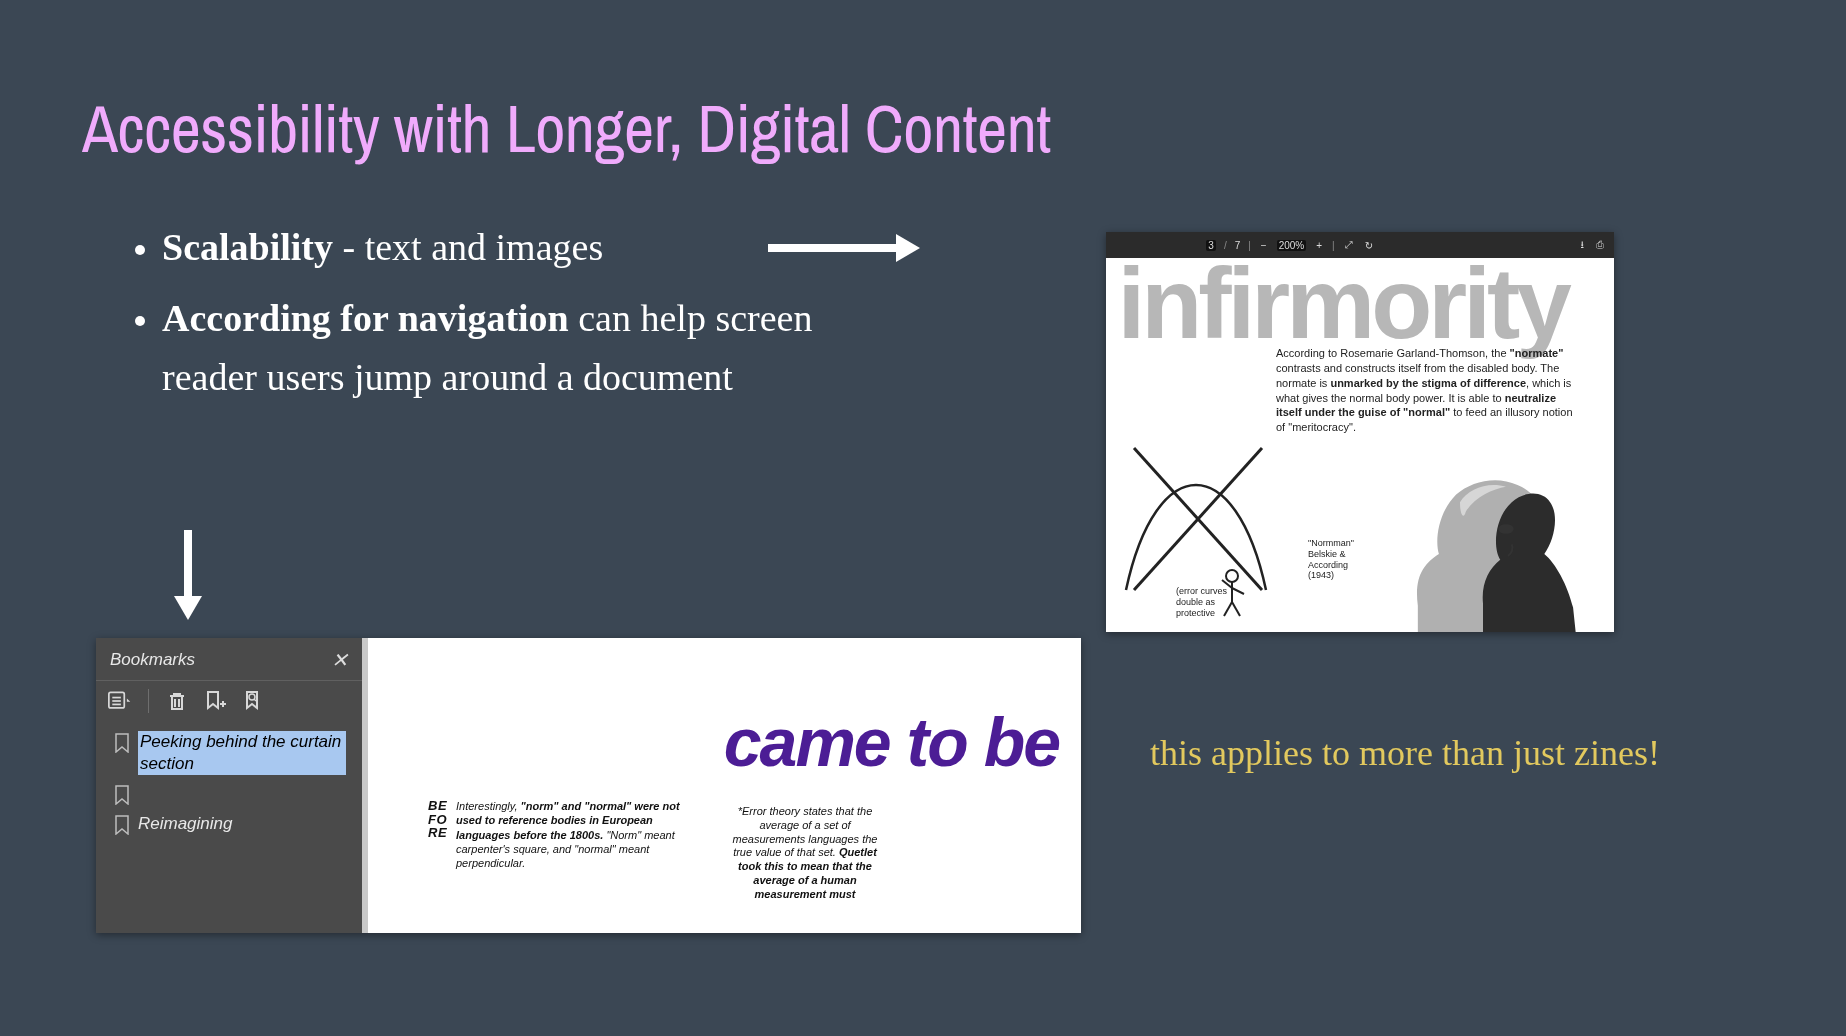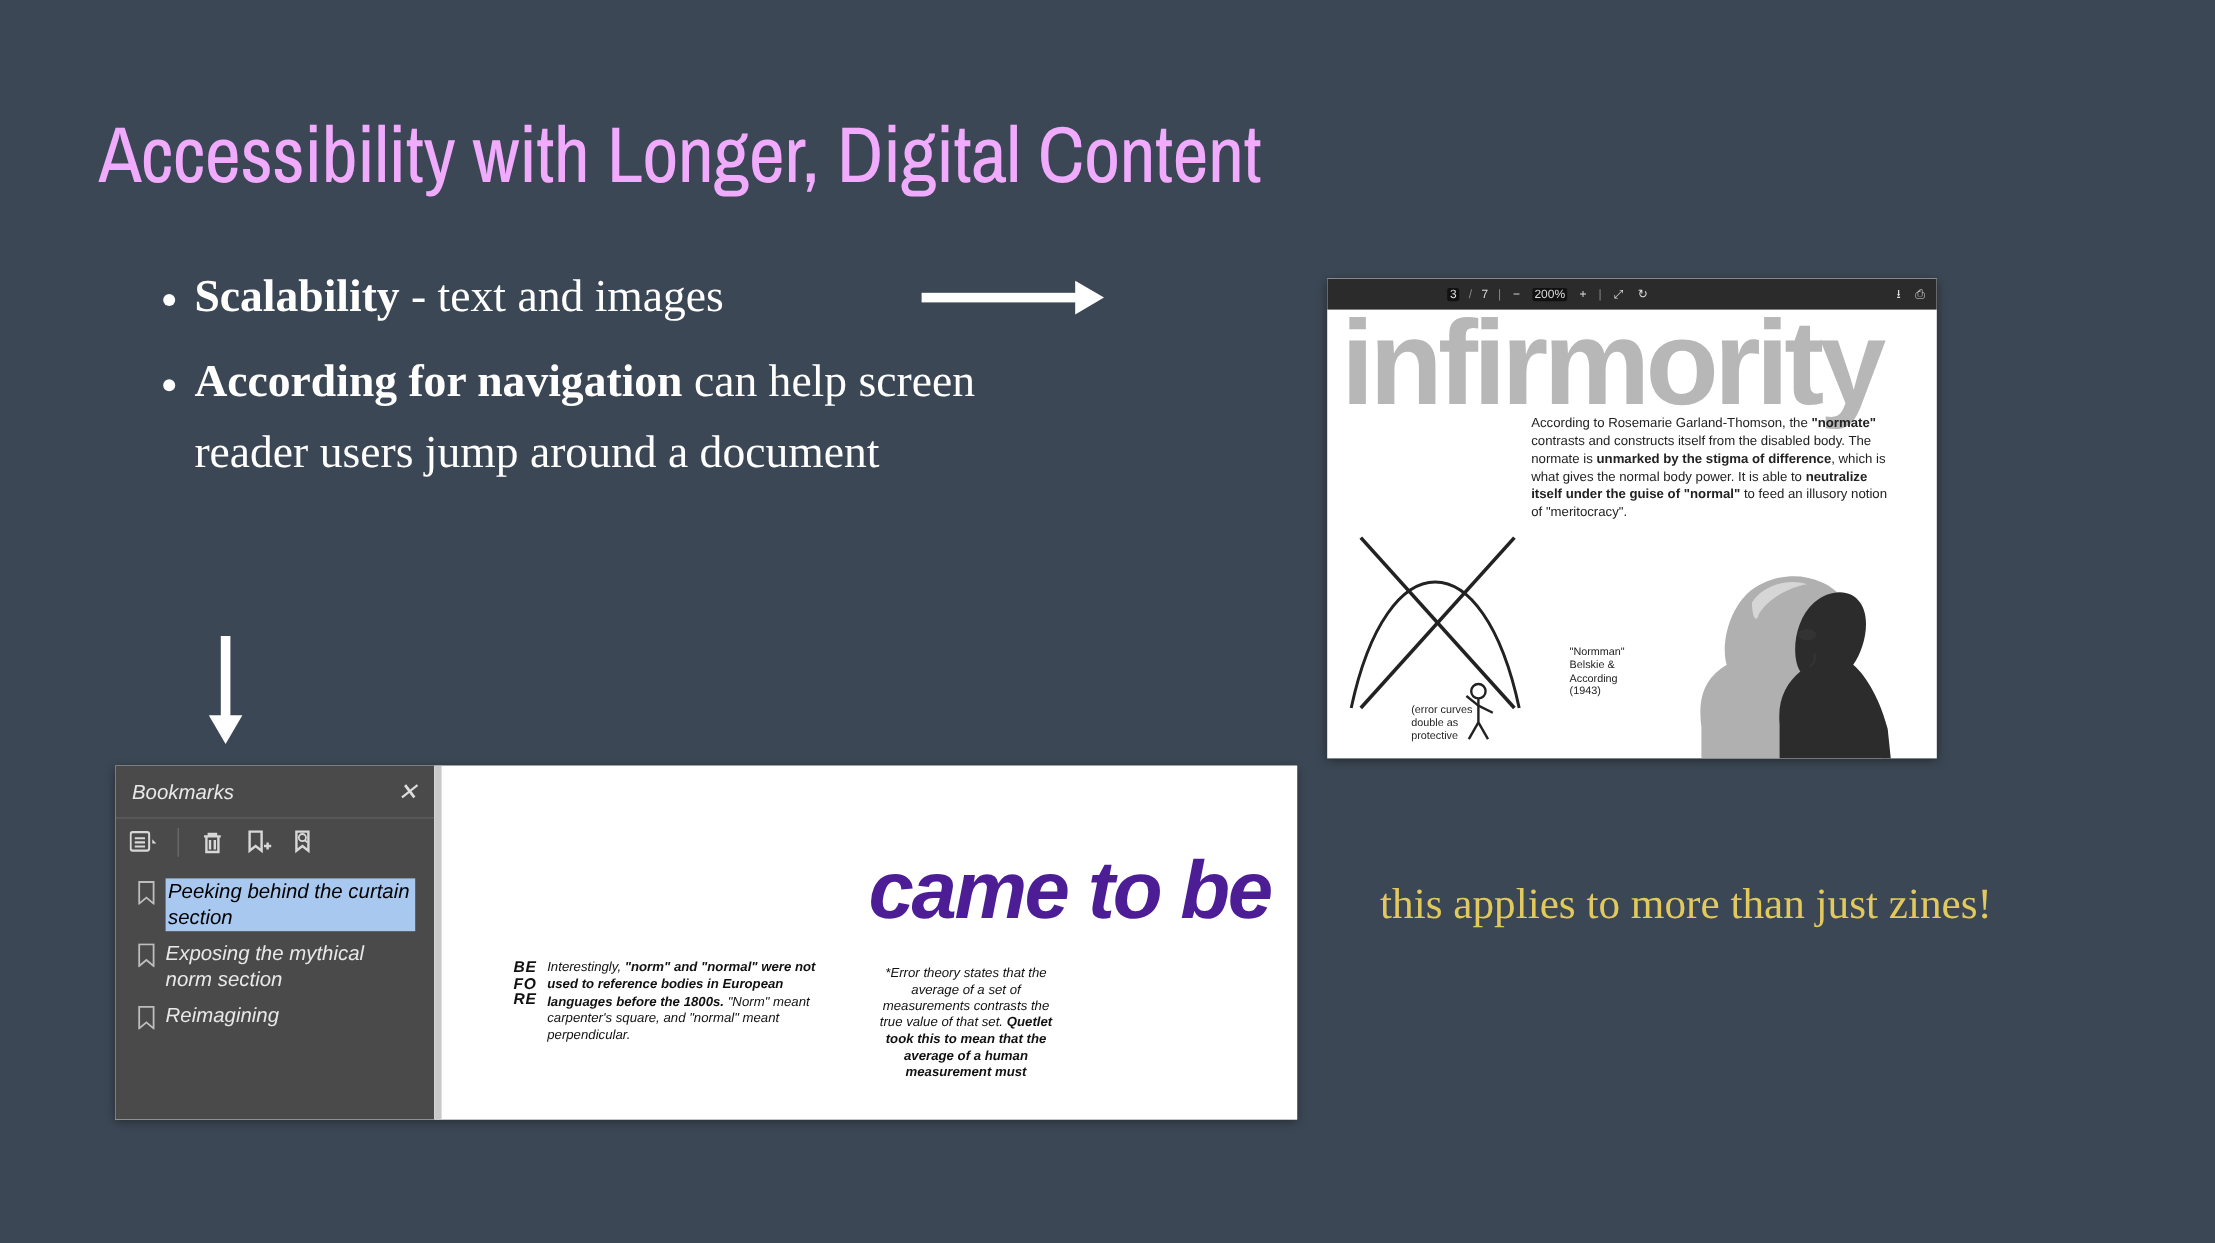--- a/index.html
+++ b/index.html
@@ -434,21 +434,20 @@
       <div class="bm-item selected">
         <svg class="bm-icon" viewBox="0 0 16 20">
             <path d="M2 1 H14 V19 L8 14 L2 19 Z" fill="none" stroke="#bdbdbd" stroke-width="1.5"></path>
           </svg>
         <span class="bm-text">Peeking behind the curtain section</span>
       </div>
       <div class="bm-item">
         <svg class="bm-icon" viewBox="0 0 16 20">
             <path d="M2 1 H14 V19 L8 14 L2 19 Z" fill="none" stroke="#bdbdbd" stroke-width="1.5"></path>
           </svg>
-        <span class="bm-text">Exposing the mythical norm section</span>
       </div>
       <div class="bm-item">
         <svg class="bm-icon" viewBox="0 0 16 20">
             <path d="M2 1 H14 V19 L8 14 L2 19 Z" fill="none" stroke="#bdbdbd" stroke-width="1.5"></path>
           </svg>
         <span class="bm-text">Reimagining</span>
       </div>
     </div>
   </div>
   <div class="bm-doc">
@@ -459,17 +458,17 @@
     <div class="doc-cols">
       <div class="side-label">
         <div>BE</div>
         <div>FO</div>
         <div>RE</div>
       </div>
       <div class="col-a">
         <span>Interestingly, </span><b>"norm" and "normal" were not used to reference bodies in European languages before the 1800s.</b><span> "Norm" meant carpenter's square, and "normal" meant perpendicular.</span>
       </div>
       <div class="col-b">
-        <span>*Error theory states that the average of a set of measurements contrasts the true value of that set. </span><b>Quetlet took this to mean that the average of a human measurement must</b>
+        <span>*Error theory states that the average of a set of measurements languages the true value of that set. </span><b>Quetlet took this to mean that the average of a human measurement must</b>
       </div>
     </div>
   </div>
 </div>
 
 </body></html>

